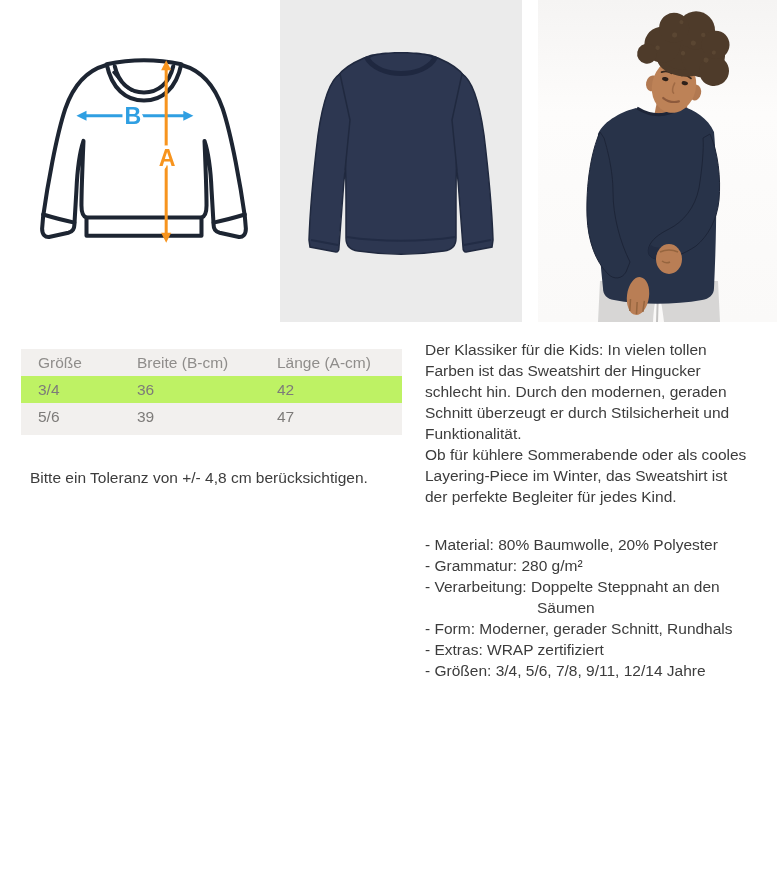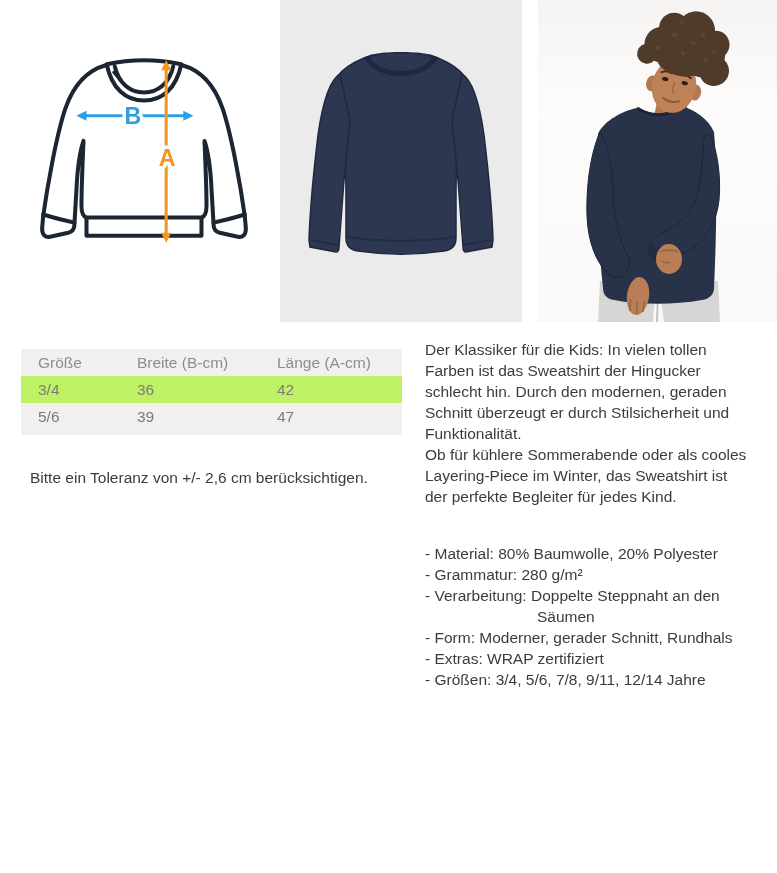--- a/index.html
+++ b/index.html
@@ -26,21 +26,21 @@
   th{font-weight:400;color:#8f8d8b;text-align:left;height:27px;padding:0;}
   td{color:#7d7b79;height:27px;padding:0;}
   th:first-child,td:first-child{padding-left:17px;width:99px;}
   th:nth-child(2),td:nth-child(2){width:140px;}
   tr.dark td{background:#bef264;}
   .tolerance{margin:34px 0 0 30px;font-size:15.5px;color:#3c3c3c;}
 
   .info-right{width:352px;padding-top:17px;font-size:15.5px;line-height:21px;color:#3c3c3c;}
   .info-right p{margin:0;white-space:pre-line;}
   .info-right p.p2{}
-  .info-right p.bullets{margin-top:36px;white-space:pre-wrap;}
+  .info-right p.bullets{margin-top:27px;white-space:pre-wrap;}
 
   
   .sketch{fill:#fff;stroke:#1d2532;stroke-width:4;stroke-linecap:round;stroke-linejoin:round;}
   .sketch-line{fill:none;stroke:#1d2532;stroke-width:4;stroke-linecap:round;}
   .sketch-thin{fill:none;stroke:#1d2532;stroke-width:3;stroke-linecap:round;}
   .dim-label{font-family:"Liberation Sans",sans-serif;font-size:23px;font-weight:700;
     text-anchor:middle;paint-order:stroke;stroke:#ffffff;stroke-width:7;stroke-linejoin:round;}
 </style>
 </head>
 <body>
@@ -190,21 +190,21 @@
               <td>42</td>
             </tr>
             <tr>
               <td>5/6</td>
               <td>39</td>
               <td>47</td>
             </tr>
           </tbody>
         </table>
       </div>
-      <p class="tolerance">Bitte ein Toleranz von +/- 2,6 cm berücksichtigen.</p>
+      <p class="tolerance">Bitte ein Toleranz von +/- 4,8 cm berücksichtigen.</p>
     </div>
 
     <div class="info-right">
       <p class="p1">Der Klassiker für die Kids: In vielen tollen
 Farben ist das Sweatshirt der Hingucker
 schlecht hin. Durch den modernen, geraden
 Schnitt überzeugt er durch Stilsicherheit und
 Funktionalität.</p>
       <p class="p2">Ob für kühlere Sommerabende oder als cooles
 Layering-Piece im Winter, das Sweatshirt ist

